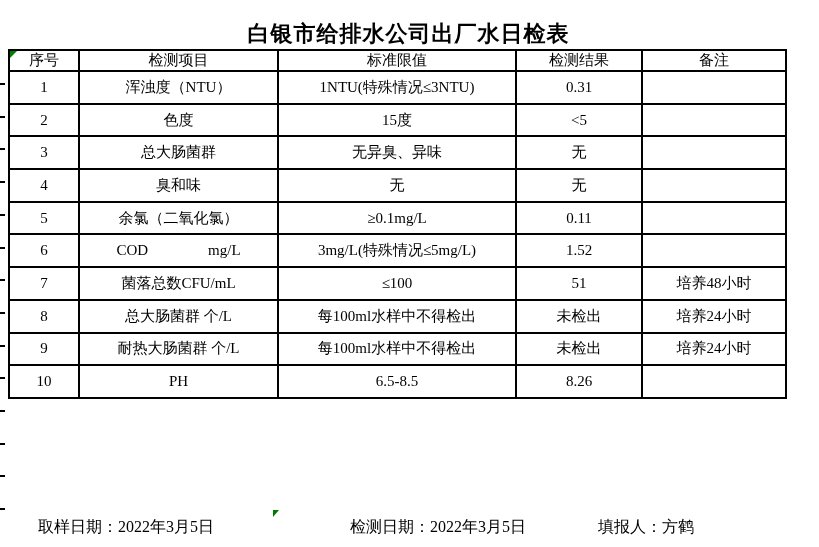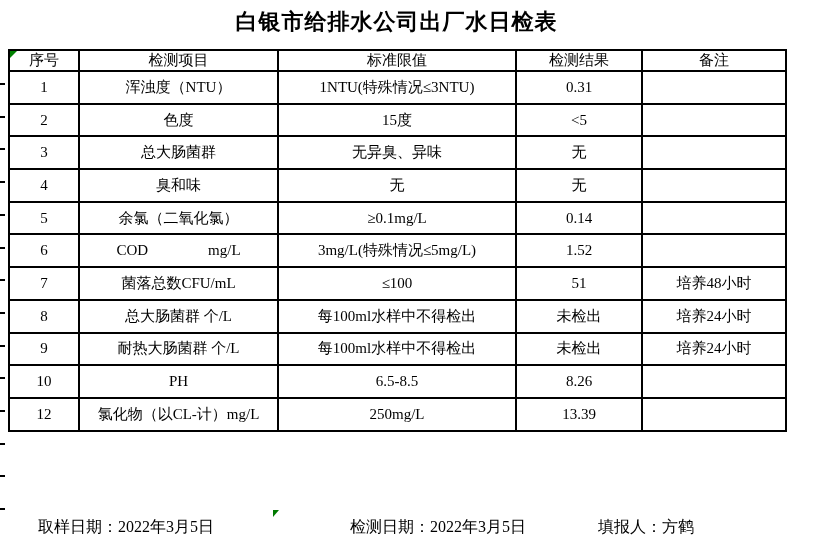--- a/index.html
+++ b/index.html
@@ -13,21 +13,21 @@
     height: 547px;
     overflow: hidden;
     font-family: "Liberation Serif", serif;
     color: #000000;
   }
   .page-title {
     position: absolute;
     top: 7px;
     left: 8px;
     width: 777px;
-    margin: 0;
+    margin: 12px;
     text-align: center;
     font-family: "Liberation Sans", sans-serif;
     font-weight: bold;
     font-size: 22px;
     letter-spacing: 1px;
     color: #000000;
   }
   table.inspection {
     position: absolute;
     left: 8px;
@@ -144,21 +144,21 @@
         <td>4</td>
         <td>臭和味</td>
         <td>无</td>
         <td>无</td>
         <td></td>
       </tr>
       <tr>
         <td>5</td>
         <td>余氯（二氧化氯）</td>
         <td>≥0.1mg/L</td>
-        <td>0.14</td>
+        <td>0.11</td>
         <td></td>
       </tr>
       <tr>
         <td>6</td>
         <td>COD　　　　mg/L</td>
         <td>3mg/L(特殊情况≤5mg/L)</td>
         <td>1.52</td>
         <td></td>
       </tr>
       <tr>
@@ -180,27 +180,20 @@
         <td>耐热大肠菌群 个/L</td>
         <td>每100ml水样中不得检出</td>
         <td>未检出</td>
         <td>培养24小时</td>
       </tr>
       <tr>
         <td>10</td>
         <td>PH</td>
         <td>6.5-8.5</td>
         <td>8.26</td>
-        <td></td>
-      </tr>
-      <tr>
-        <td>12</td>
-        <td>氯化物（以CL-计）mg/L</td>
-        <td>250mg/L</td>
-        <td>13.39</td>
         <td></td>
       </tr>
     </tbody>
 </table>
 
 <div class="corner-marker"></div>
 <div class="bottom-marker"></div>
 
 <div class="footer-item footer-sampling"><span>取样日期：</span><span>2022年3月5日</span></div>
 <div class="footer-item footer-test"><span>检测日期：</span><span>2022年3月5日</span></div>

